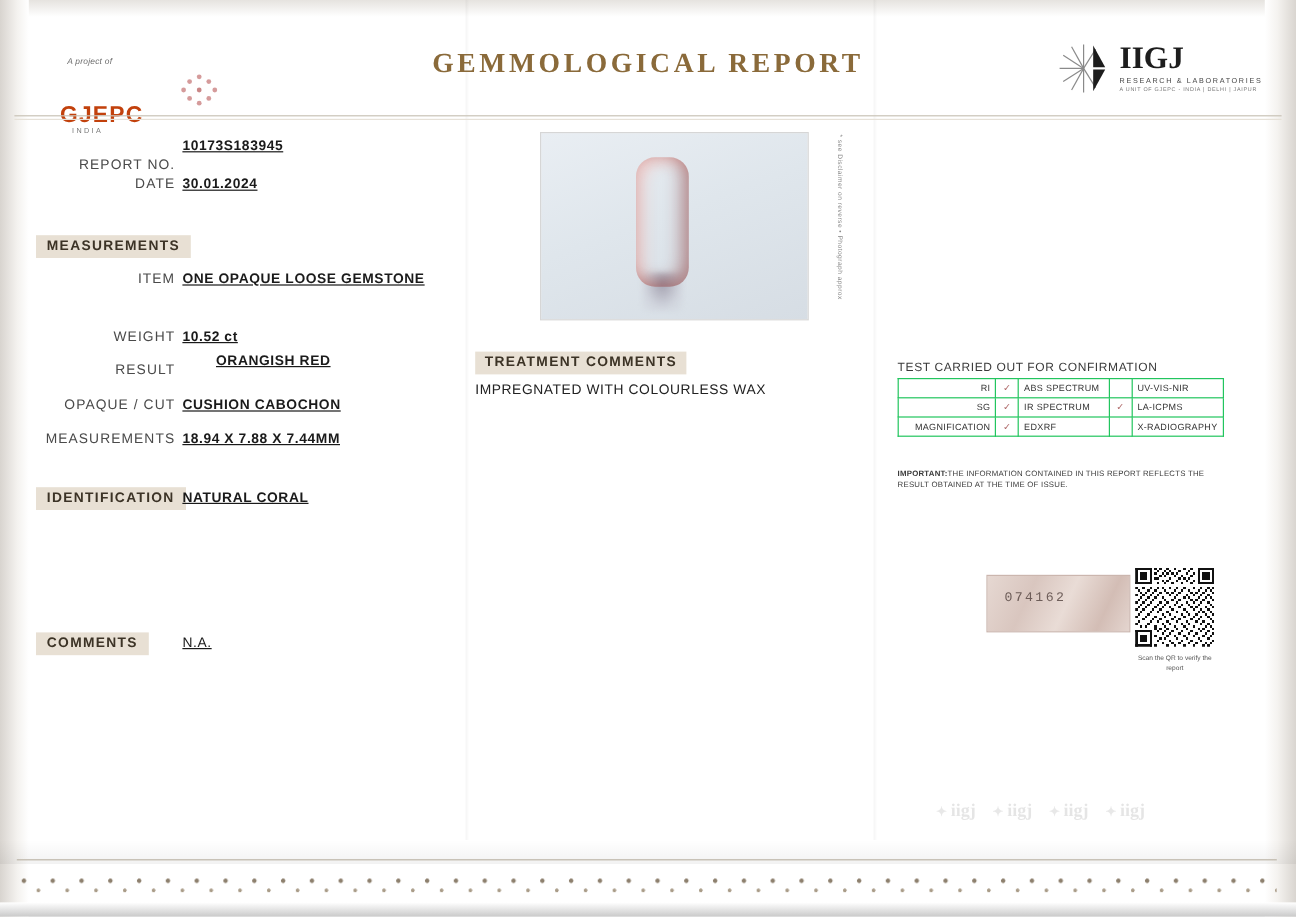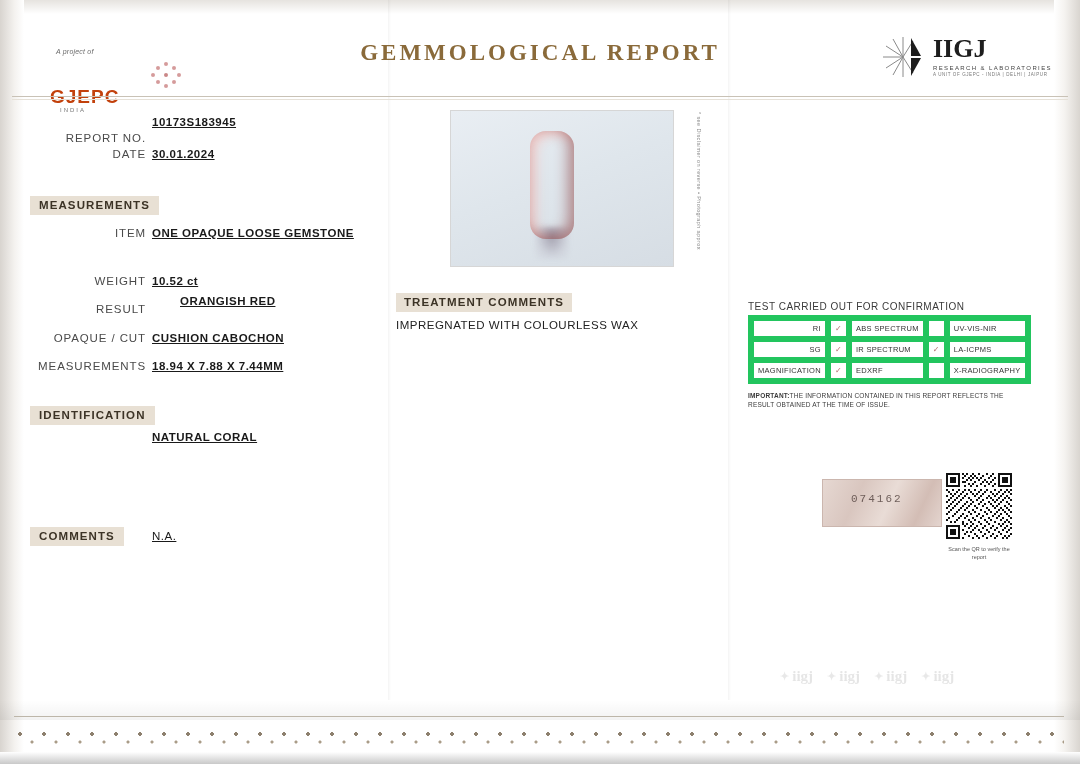--- a/index.html
+++ b/index.html
@@ -256,21 +256,21 @@
   }
   .test-table {
     position: absolute;
     left: 748px; top: 315px;
     width: 272px;
     border-collapse: collapse;
     font-size: 7.5px;
     color: #333;
   }
   .test-table td {
-    border: 6px solid #22c55e;
+    border: 1px solid #22c55e;
     height: 15px;
     padding: 0 4px;
     letter-spacing: .3px;
     white-space: nowrap;
   }
   .td-label-r { text-align: right; width: 72px; }
   .td-check { width: 10px; text-align: center; color: #b06a6a; font-size: 8px; }
   .td-label-l { text-align: left; width: 66px; }
   .important {
     position: absolute;
@@ -287,21 +287,21 @@
   .security-label {
     position: absolute;
     left: 822px; top: 479px;
     width: 118px; height: 46px;
     background: linear-gradient(115deg, #e6d8d2 0%, #d9c6bf 30%, #e9dcd6 55%, #d3bdb5 80%, #e4d5cf 100%);
     border: 1px solid #cbb6ae;
     overflow: hidden;
   }
   .security-code {
     position: absolute;
-    left: 28px; top: 13px;
+    left: 14px; top: 13px;
     font-size: 11px;
     color: #5a4a46;
     letter-spacing: 2px;
     font-family: "Liberation Mono", monospace;
     opacity: .85;
   }
   .qr {
     position: absolute;
     left: 946px; top: 473px;
     width: 66px; height: 66px;
@@ -456,21 +456,21 @@
   <div class="field-label" style="left:40px; top:303px; width:106px;">RESULT</div>
   <div class="field-value" style="left:152px; top:295px;margin-left:28px;">ORANGISH RED</div>
 
   <div class="field-label" style="left:40px; top:332px; width:106px;">OPAQUE / CUT</div>
   <div class="field-value" style="left:152px; top:332px;">CUSHION CABOCHON</div>
 
   <div class="field-label" style="left:22px; top:360px; width:124px;">MEASUREMENTS</div>
   <div class="field-value" style="left:152px; top:360px;">18.94 X 7.88 X 7.44MM</div>
 
   <div class="section-band" style="left:30px; top:406px;">IDENTIFICATION</div>
-  <div class="field-value" style="left:152px; top:431px;">NATURAL CORAL</div>
+  <div class="field-value" style="left:152px; top:409px;">NATURAL CORAL</div>
 
   <div class="section-band" style="left:30px; top:527px;">COMMENTS</div>
   <div class="field-value" style="left:152px; top:530px; font-weight:normal;">N.A.</div>
 
   <div class="photo">
     <div class="gem-shadow"></div>
     <div class="gem"></div>
   </div>
   <div class="photo-caption">* see Disclaimer on reverse • Photograph approx</div>
 

